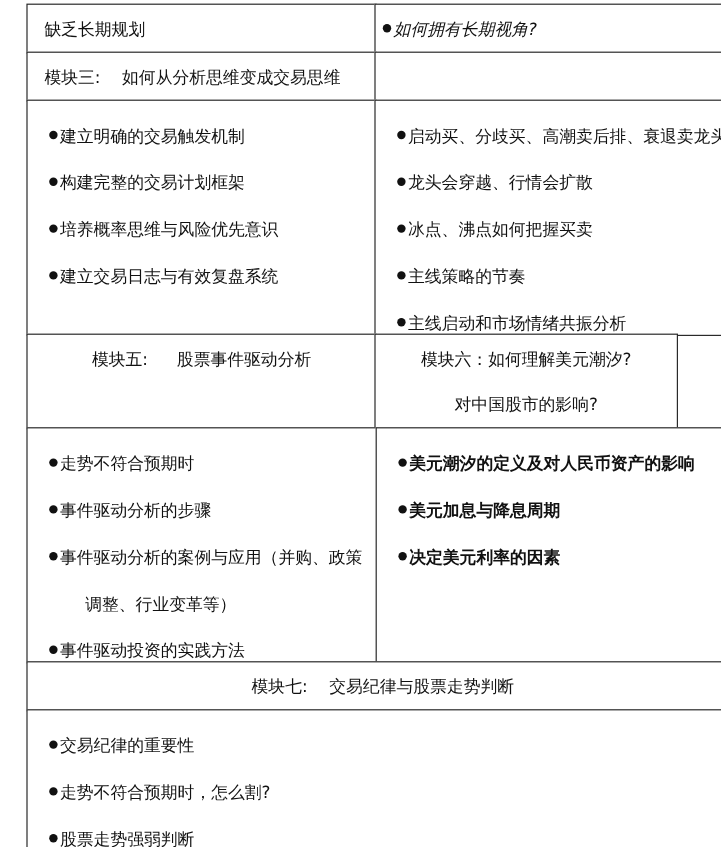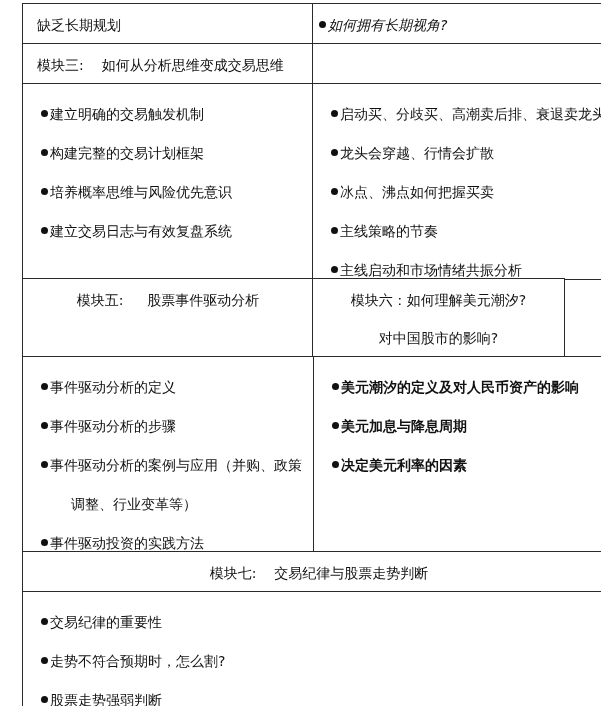--- a/index.html
+++ b/index.html
@@ -125,21 +125,21 @@
       <span>模块五:</span><span class="gap" style="width:24px;"></span><span>股票事件驱动分析</span>
     </div>
   </div>
   <div class="cell" style="left:296px; top:278px; width:253px; height:80px;">
     <div class="title" style="top:11px;">模块六：如何理解美元潮汐?</div>
     <div class="title" style="top:49px;">对中国股市的影响?</div>
   </div>
 
   <div class="cell" style="left:6px; top:356px; width:293px; height:197px;">
     <ul class="bullets">
-      <li><span class="dot"></span><span>事件驱动分析的定义</span></li>
+      <li><span class="dot"></span><span>走势不符合预期时</span></li>
       <li><span class="dot"></span><span>事件驱动分析的步骤</span></li>
       <li><span class="dot"></span><span>事件驱动分析的案例与应用（并购、政策</span></li>
       <li class="cont"><span>调整、行业变革等）</span></li>
       <li><span class="dot"></span><span>事件驱动投资的实践方法</span></li>
     </ul>
   </div>
   <div class="cell" style="left:297px; top:356px; width:303px; height:197px;font-weight:bold;">
     <ul class="bullets">
       <li><span class="dot"></span><span>美元潮汐的定义及对人民币资产的影响</span></li>
       <li><span class="dot"></span><span>美元加息与降息周期</span></li>

